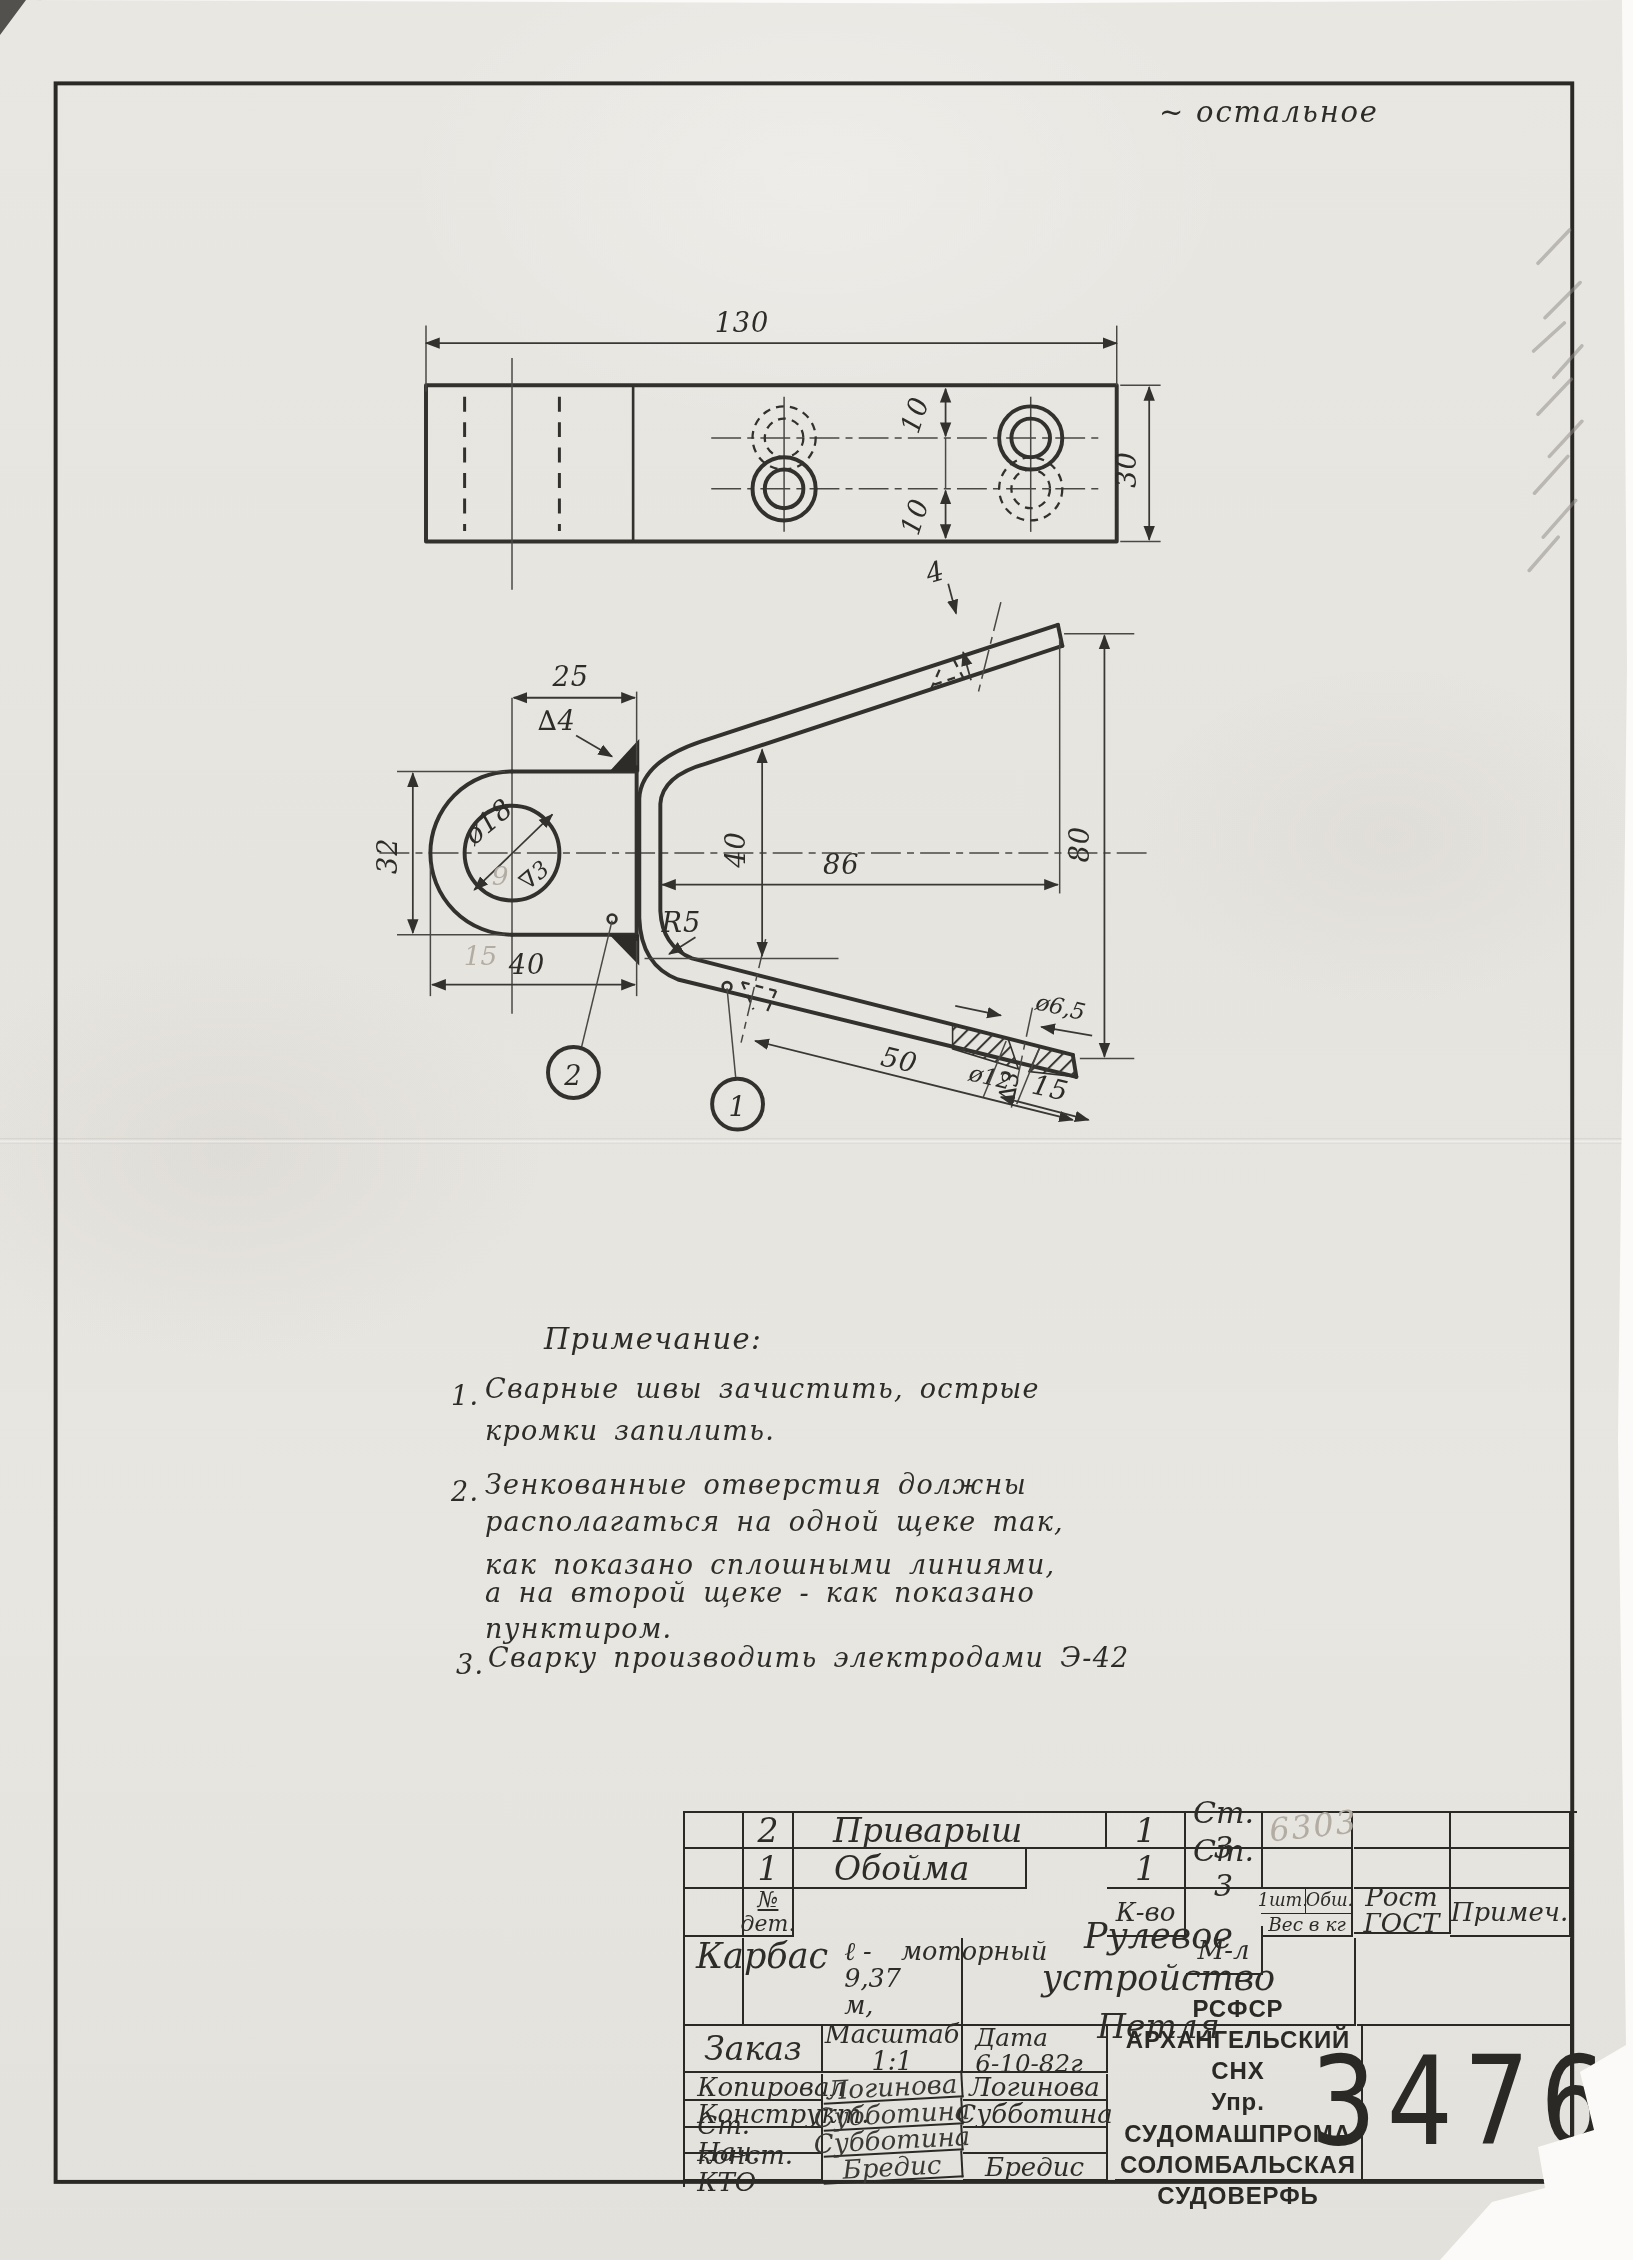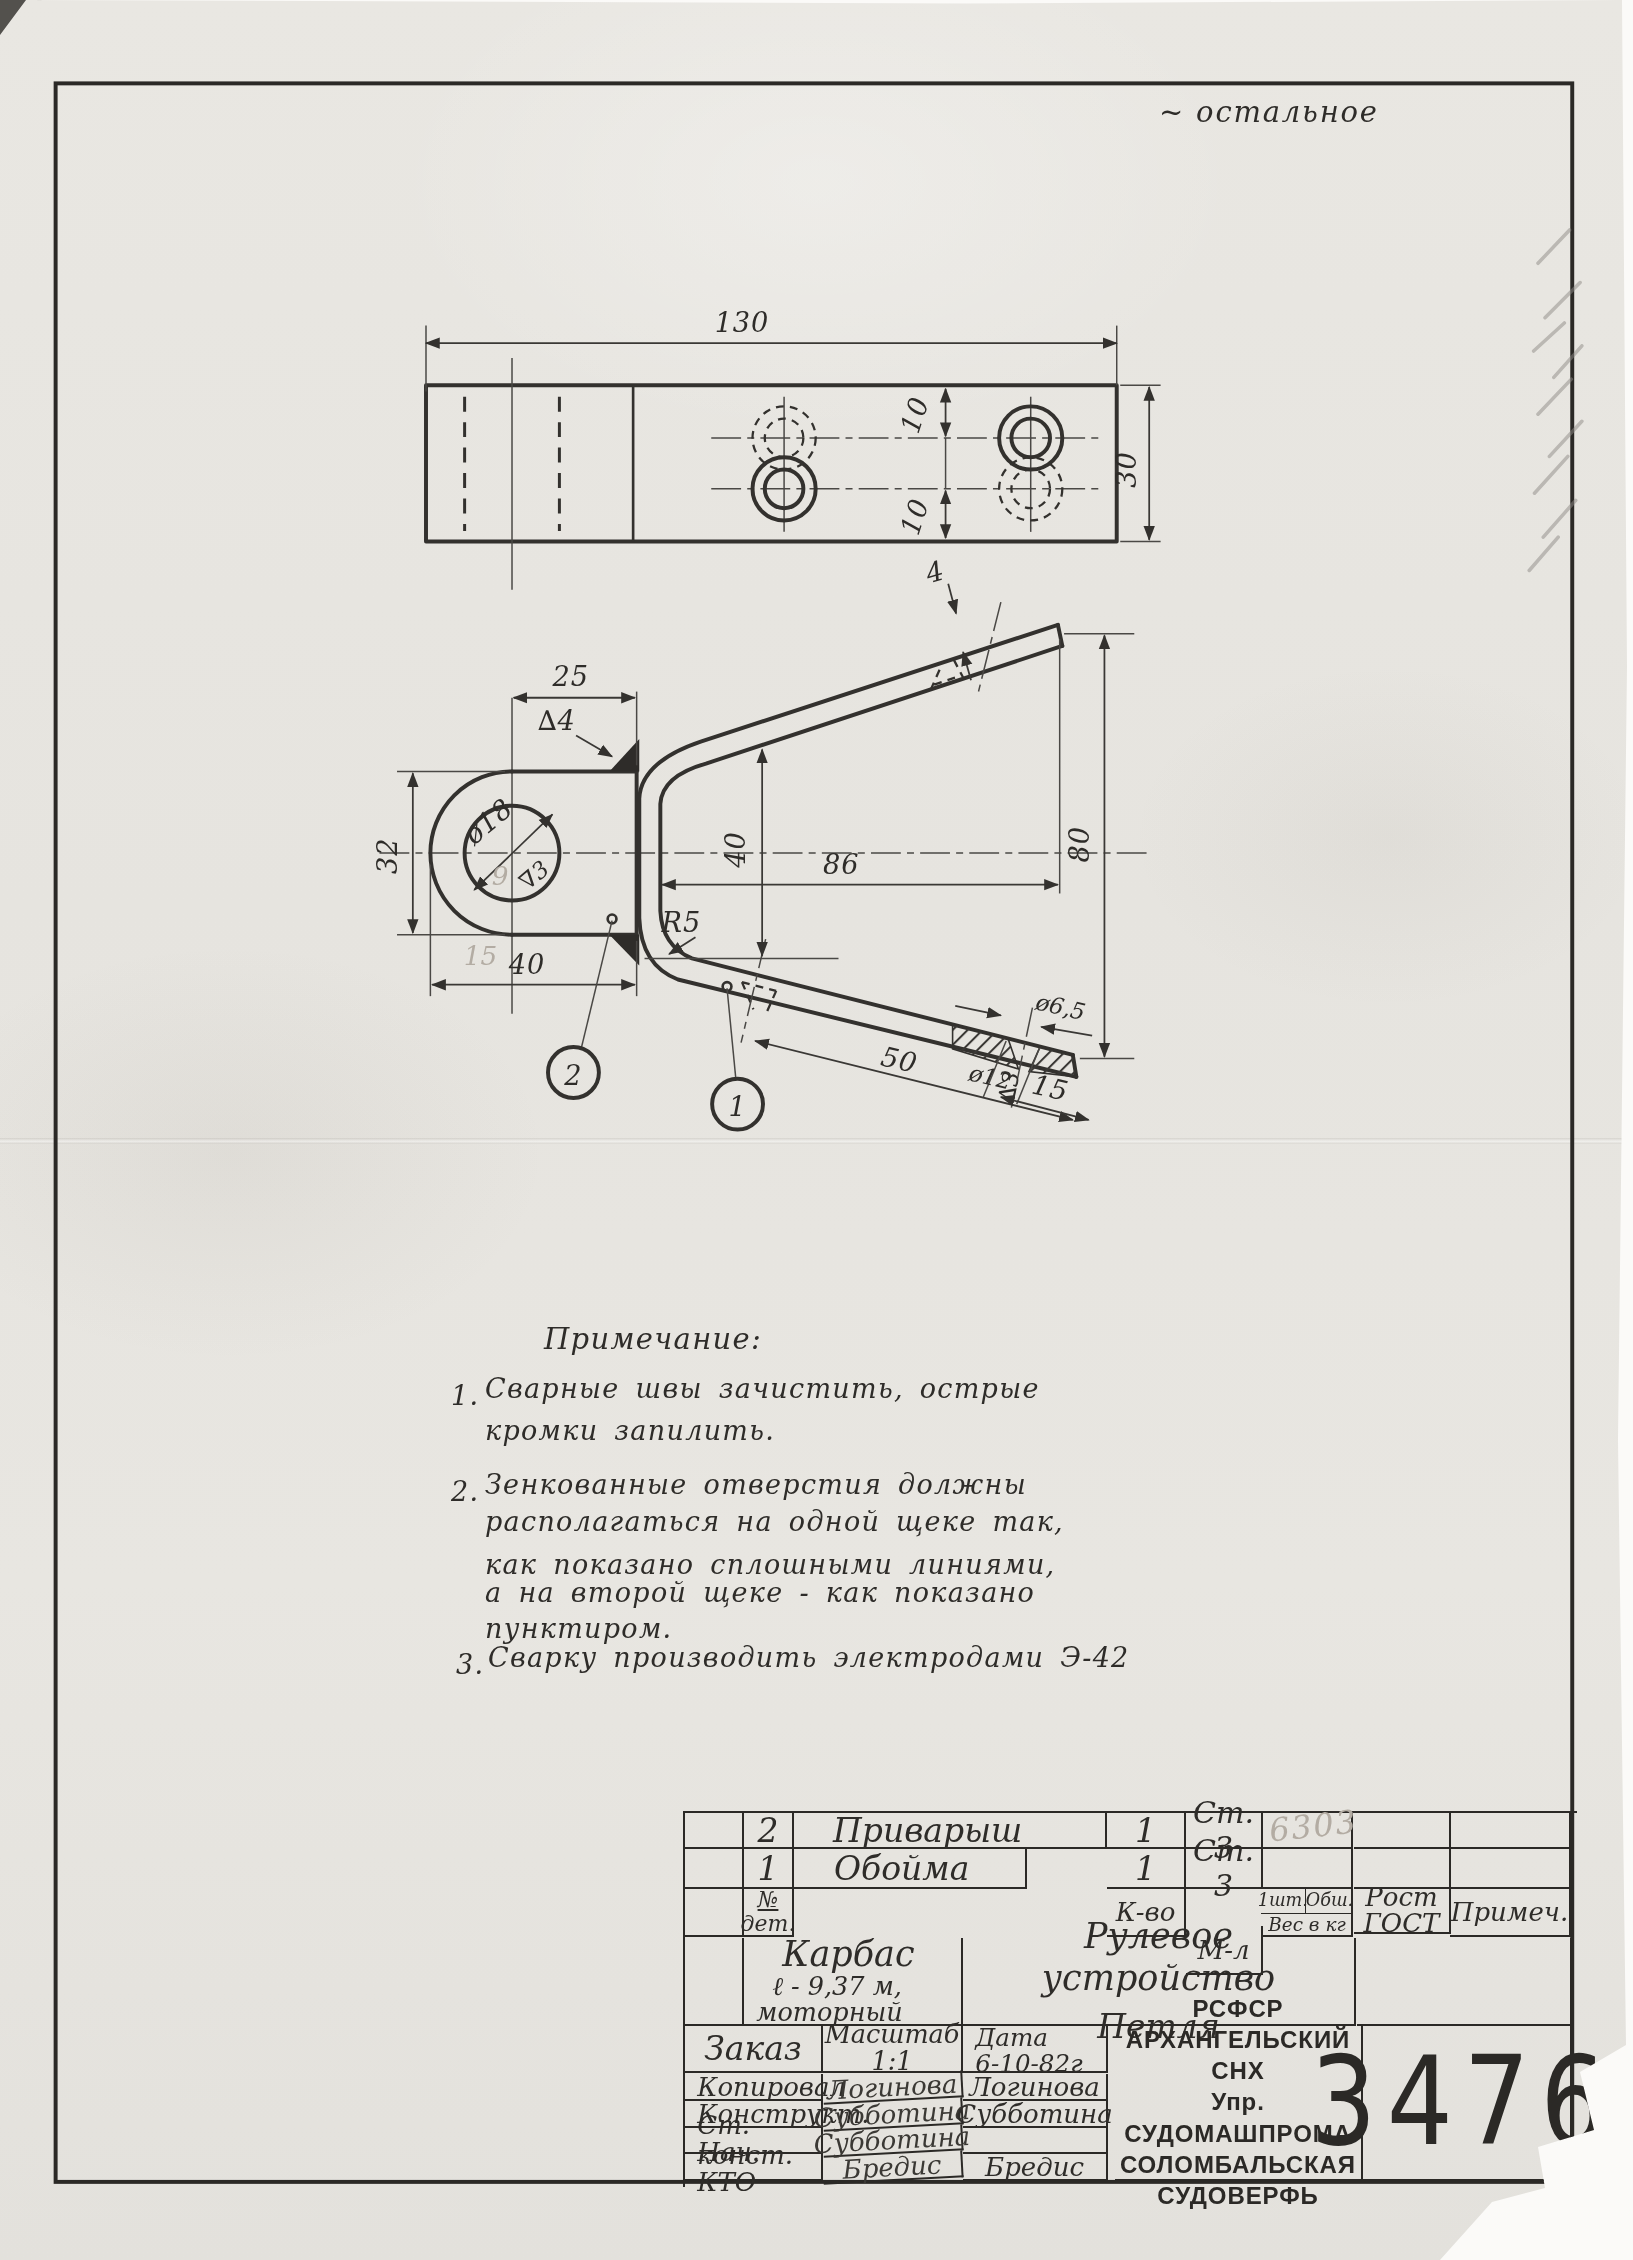--- a/index.html
+++ b/index.html
@@ -272,21 +272,21 @@
         </div>
         <div class="hw" style="flex:1;display:flex;align-items:center;justify-content:center;font-size:18.4px;">Вес в кг</div>
       </div>
       <div class="cell hw f30" style="left:669px;top:75px;width:97px;height:46px;flex-direction:column;line-height:1.0;">
         <span>Рост</span>
         <span>ГОСТ</span>
       </div>
       <div class="cell hw f30" style="left:765px;top:75px;width:121px;height:49px;">Примеч.</div>
 
       <div class="cell" style="left:0;top:125px;width:59px;height:88px;"></div>
-      <div class="cell hw cl-left" style="left:59px;top:125px;width:219px;height:88px;flex-direction:column;align-items:flex-start;justify-content:center;line-height:1.05;">
+      <div class="cell hw cl-left" style="left:59px;top:125px;width:219px;height:88px;align-items:flex-start;justify-content:center;line-height:1.05;">
         <span style="font-size:35px;padding-left:26px;">Карбас</span>
         <span style="font-size:25.5px;padding-left:16px;">ℓ - 9,37 м,</span>
         <span style="font-size:25.5px;">моторный</span>
       </div>
       <div class="cell hw" style="left:278px;top:125px;width:393px;height:88px;flex-direction:column;line-height:1.2;">
         <span style="font-size:35px;">Рулевое устройство</span>
         <span style="font-size:33px;margin-top:8px;">Петля</span>
       </div>
       <div class="cell" style="left:672px;top:125px;width:215px;height:88px;"></div>
 

